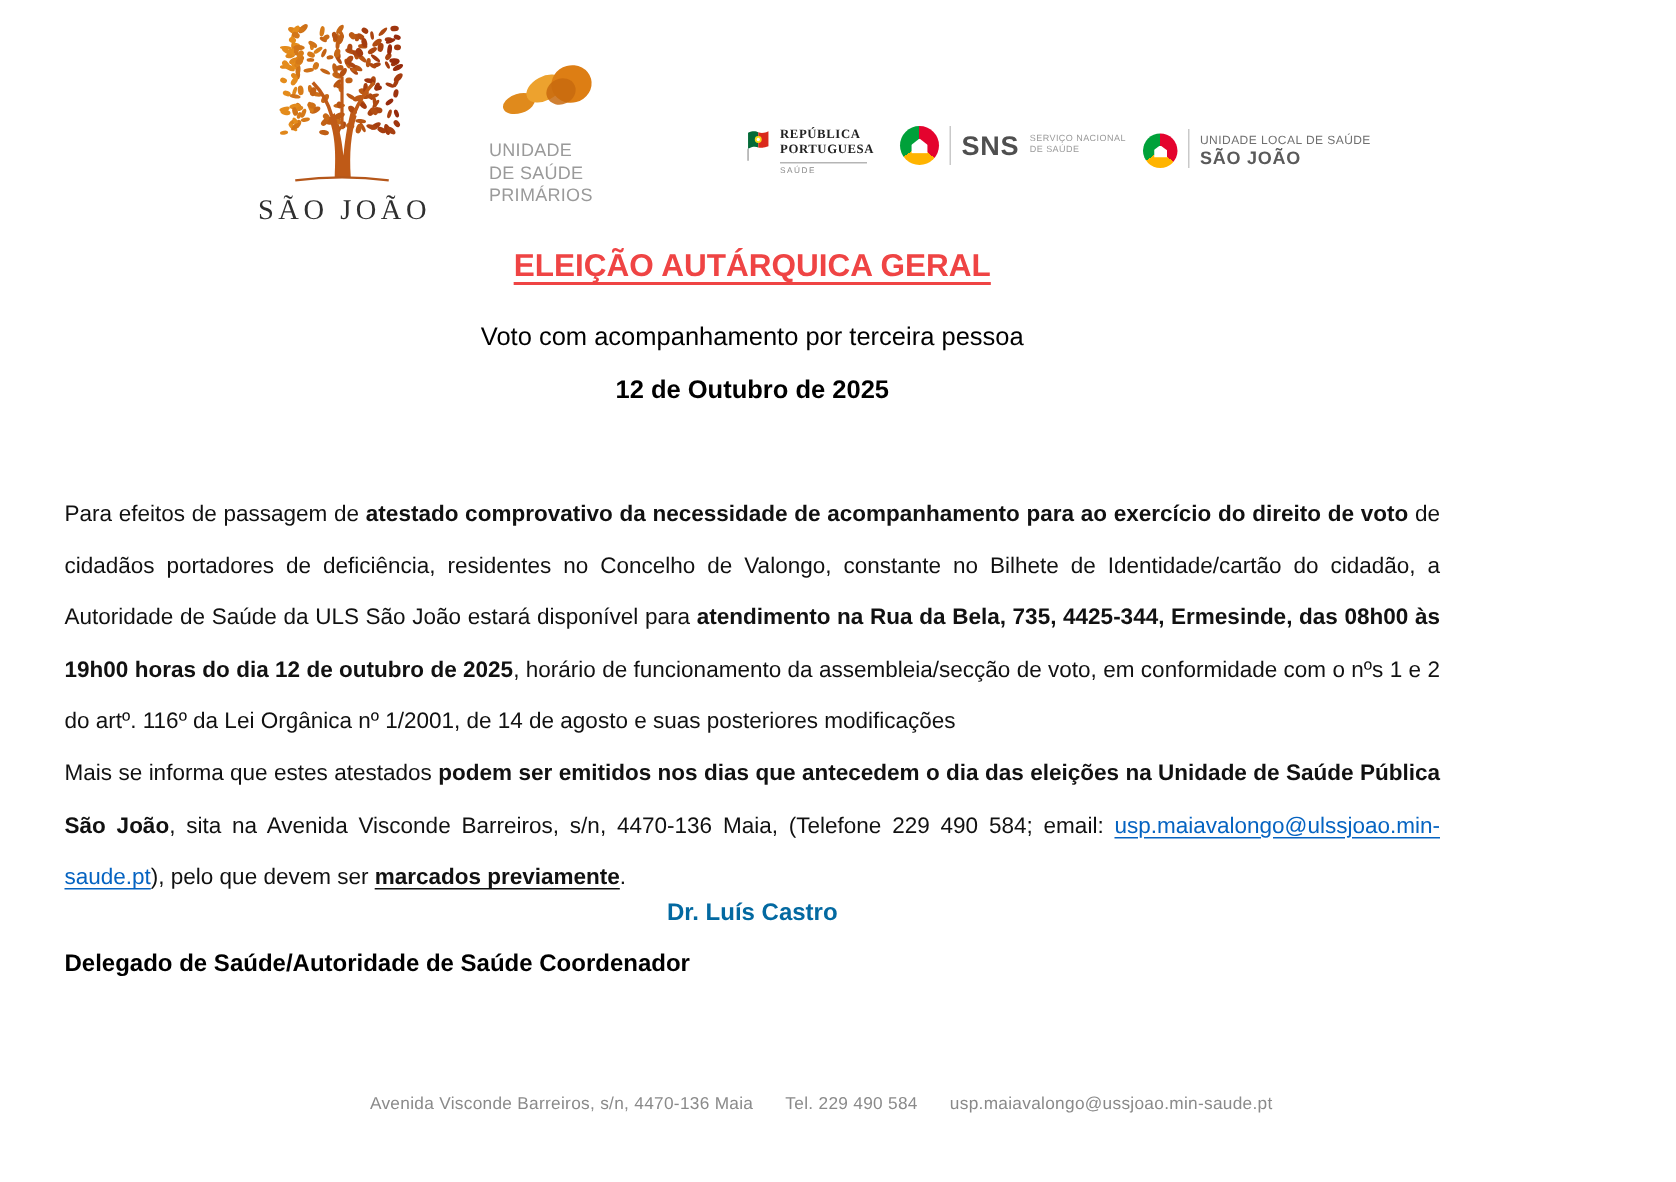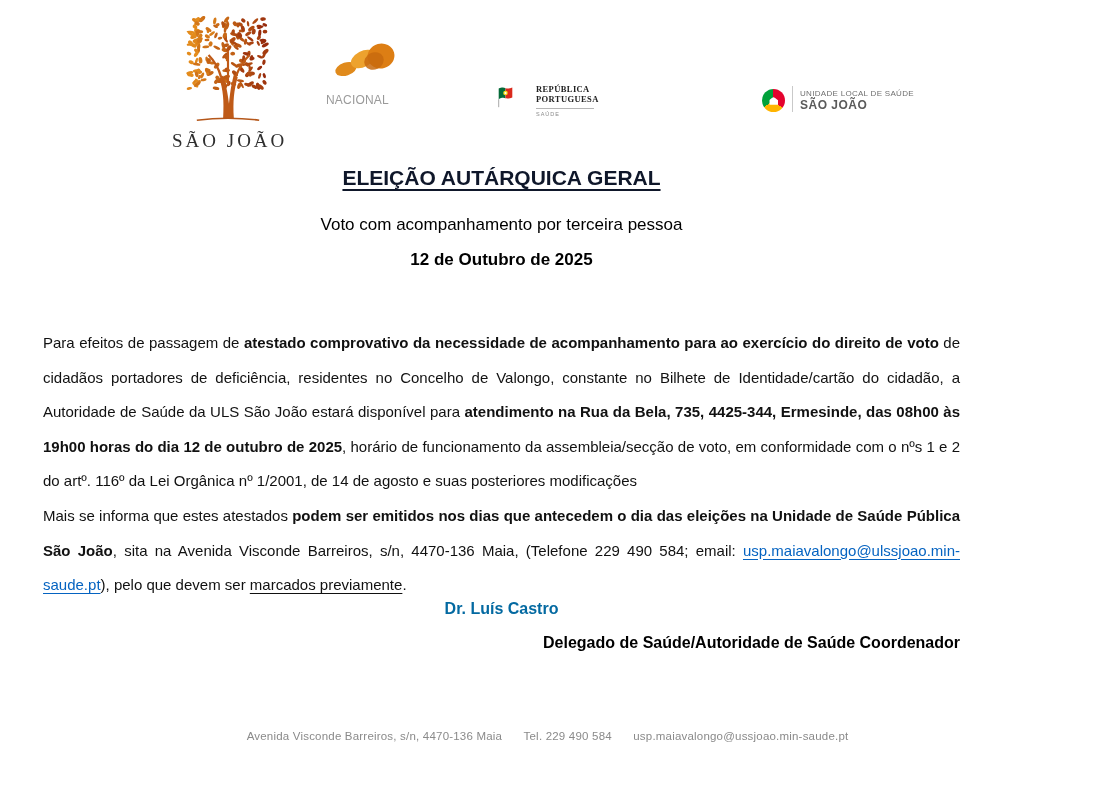--- a/index.html
+++ b/index.html
@@ -24,21 +24,21 @@
     white-space: nowrap;
   }
 
   .cuidados { left: 326px; top: 34px; width: 130px; }
   .cuidados svg { display: block; margin-left: 6px; }
   .cuidados .cuidados-text {
     margin-top: 11px; color: #9a9a9a; font-size: 12px; line-height: 15px;
     letter-spacing: 0.2px;
   }
 
-  .republica { left: 497px; top: 84px; display: flex; align-items: flex-start; gap: 22px; }
+  .republica { left: 497px; top: 84px; display: flex; align-items: flex-start; gap: 6px; }
   .republica .rep-text { font-family: "Liberation Serif", serif; color: #222; }
   .republica .rep-main { font-weight: bold; font-size: 8.5px; line-height: 10px; letter-spacing: 0.4px; }
   .republica .rep-sub {
     margin-top: 4px; padding-top: 2px; border-top: 1px solid #b5b5b5;
     font-size: 5.5px; color: #8a8a8a; letter-spacing: 1px; width: 58px;
     font-family: "Liberation Sans", sans-serif;
   }
 
   .sns { left: 600px; top: 84px; display: flex; align-items: center; gap: 7px; }
   .uls { left: 762px; top: 86px; display: flex; align-items: flex-end; gap: 7px; }
@@ -62,46 +62,46 @@
   .uls-line1 { font-size: 8px; line-height: 10px; color: #6f6f6f; letter-spacing: 0.3px; }
   .uls-line2 { font-size: 12px; line-height: 13px; font-weight: bold; color: #5a5a5a; letter-spacing: 0.5px; }
 
   
   .content { position: absolute; left: 43px; top: 0; width: 917px; }
 
   .doc-title {
     position: absolute; top: 166px; width: 100%; text-align: center;
     font-size: 21px; font-weight: bold;
     text-decoration: underline; text-decoration-thickness: 2px; text-underline-offset: 4px;
-    color: #0f172a;
+    color: #ef4444;
   }
   .doc-subtitle {
     position: absolute; top: 215px; width: 100%; text-align: center;
     font-size: 17px; font-weight: normal; color: #000;
   }
   .doc-date {
     position: absolute; top: 250px; width: 100%; text-align: center;
     font-size: 17px; font-weight: bold; color: #000;
   }
 
   .body-text {
     position: absolute; top: 289px; width: 100%;
     font-size: 15px; line-height: 34.6px; color: #111; margin-top: 37px;
   }
   .body-text p { text-align: justify; margin: 0; }
   .seg-bold { font-weight: bold; }
-  .seg-bold-underline { font-weight: normal; text-decoration: underline; text-underline-offset: 3px; }
+  .seg-bold-underline { font-weight: bold; text-decoration: underline; text-underline-offset: 3px; }
   .seg-link { color: #0563c1; text-decoration: underline; text-underline-offset: 3px; cursor: pointer; }
 
   .sig-name {
     position: absolute; top: 600px; width: 100%; text-align: center;
     font-size: 16px; font-weight: bold; color: #0369a1;
   }
   .sig-role {
-    position: absolute; top: 634px; width: 100%; text-align: right;
+    position: absolute; top: 634px; width: 100%; text-align: left;
     font-size: 16px; font-weight: bold; color: #000;
   }
 
   
   .footer {
     position: absolute; top: 730px; left: 0; width: 1075px; text-align: center;
     font-size: 11.5px; color: #8a8a8a; letter-spacing: 0.2px; padding-left: 20px;
   }
   .footer span { margin: 0 9px; }
 </style>
@@ -299,41 +299,53 @@
   </div>
 
   <div class="logo-block cuidados">
     <svg width="72" height="48" viewBox="0 0 72 46">
       <ellipse cx="14" cy="34" rx="11" ry="6.5" transform="rotate(-18 14 34)" fill="#e08a1c"></ellipse>
       <ellipse cx="31" cy="24" rx="13" ry="8" transform="rotate(-28 31 24)" fill="#eda22e"></ellipse>
       <ellipse cx="49" cy="21" rx="13.5" ry="12.5" transform="rotate(-15 49 21)" fill="#dd7e14"></ellipse>
       <ellipse cx="42" cy="26" rx="10" ry="8.5" transform="rotate(-25 42 26)" fill="#c86a0e" opacity="0.85"></ellipse>
     </svg>
     <div class="cuidados-text">
-      <div>NACIONAL</div>
+      <div>UNIDADE</div>
+      <div>DE SAÚDE PRIMÁRIOS</div>
     </div>
   </div>
 
   <div class="logo-block republica">
     <svg width="17" height="26" viewBox="0 0 20 26">
       <path d="M2,3 C6,1 8.5,1.8 10,2.6 L10,14.6 C8,13.6 5,13.8 2,15.6 Z" fill="#046a38"></path>
       <path d="M10,2.6 C13,3.6 15.5,3 18,1.8 L18,13.6 C15,14.8 12,15 10,14.6 Z" fill="#da291c"></path>
       <circle cx="10" cy="8.3" r="2.7" fill="#f7d917"></circle>
       <circle cx="10" cy="8.3" r="1.3" fill="#ffffff"></circle>
       <path d="M2,15.6 L2,25" stroke="#9a9a9a" stroke-width="1"></path>
     </svg>
     <div class="rep-text">
       <div class="rep-main">
         <div>REPÚBLICA</div>
         <div>PORTUGUESA</div>
       </div>
       <div class="rep-sub">SAÚDE</div>
     </div>
   </div>
 
+  <div class="logo-block sns">
+    <div class="sns-circle">
+        <span class="sns-house"></span>
+      </div>
+    <div class="v-divider"></div>
+    <div class="sns-abbr">SNS</div>
+    <div class="sns-small">
+      <div>SERVIÇO NACIONAL</div>
+      <div>DE SAÚDE</div>
+    </div>
+  </div>
 
   <div class="logo-block uls">
     <div class="sns-circle">
         <span class="sns-house"></span>
       </div>
     <div class="v-divider"></div>
     <div>
       <div class="uls-line1">UNIDADE LOCAL DE SAÚDE</div>
       <div class="uls-line2">SÃO JOÃO</div>
     </div>

